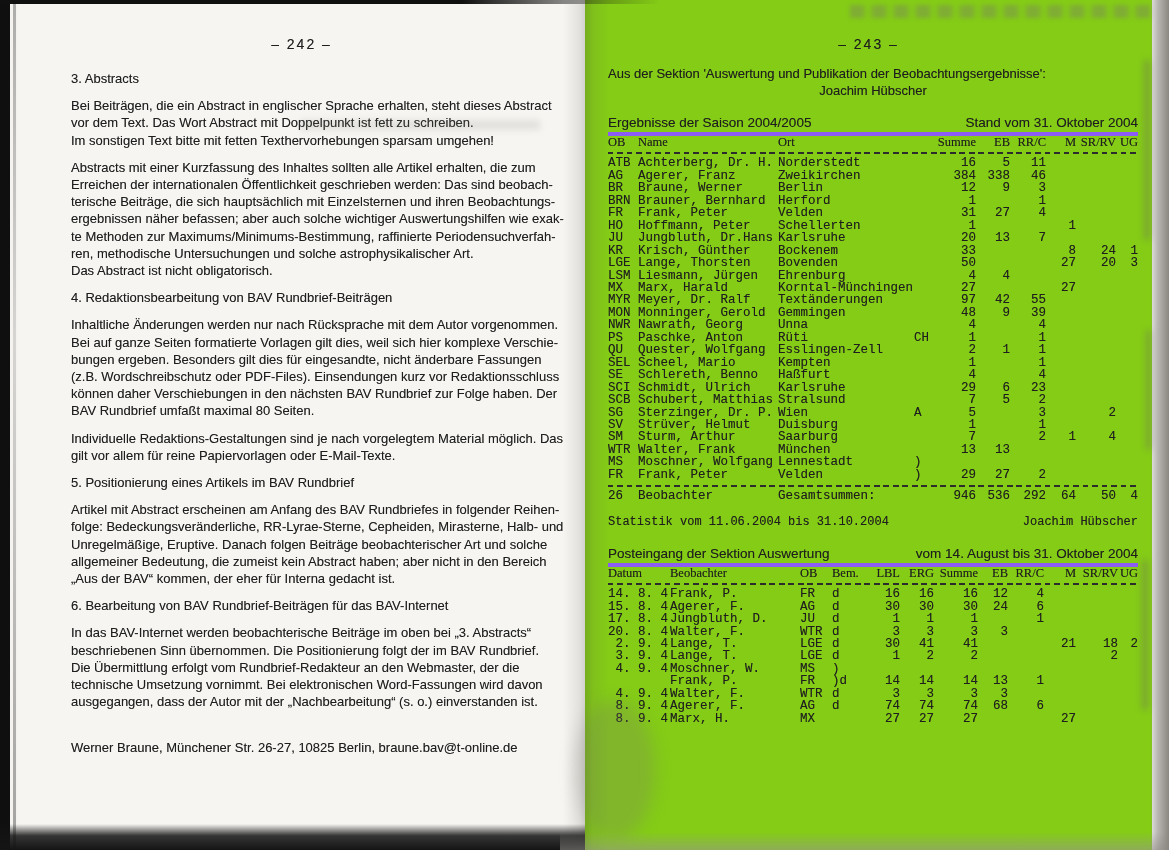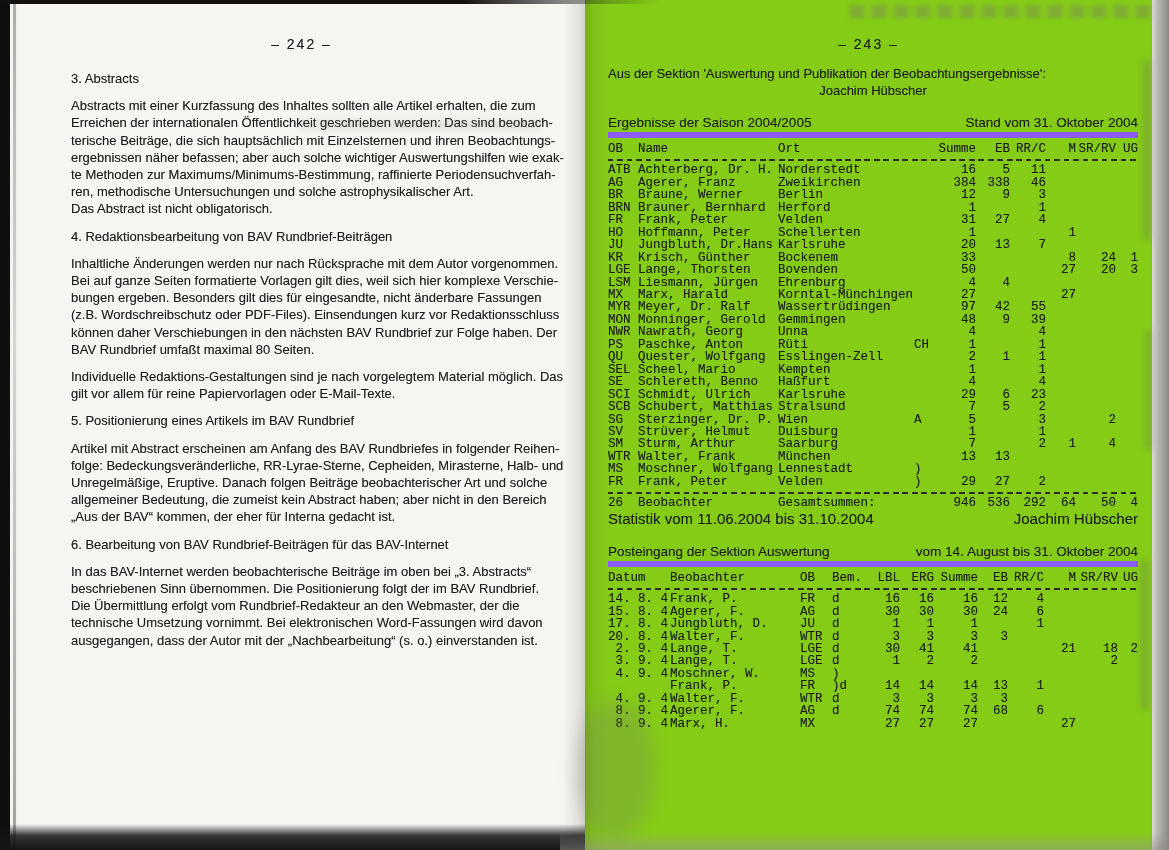--- a/index.html
+++ b/index.html
@@ -22,31 +22,31 @@
   .block{white-space:pre-line;margin:0 0 10px 16px;}
   .block.footer{margin-top:28px;}
 
   
   .rp-content{position:absolute;top:66px;left:23px;width:530px;}
   .intro{font-size:13px;line-height:16px;}
   .title{font-size:13.5px;font-weight:bold;text-align:center;margin-top:15px;}
   .author{font-size:13px;text-align:center;margin-top:1px;}
 
   .caption{display:flex;justify-content:space-between;font-size:13.5px;
-           border-bottom:6px solid #8b5cf6;padding-bottom:2px;margin-top:17px;}
-  .caption.noline{border-bottom:none;margin-top:0;padding-bottom:0;font-size:15px;}
+           border-bottom:4px solid #8b5cf6;padding-bottom:2px;margin-top:17px;}
+  .caption.noline{border-bottom:none;margin-top:12px;padding-bottom:0;font-size:12px;font-family:Liberation Mono, monospace;}
 
   .mono,.grid{font-family:"Liberation Mono",monospace;font-size:12.5px;}
   .grid .row{display:grid;line-height:12.45px;}
   .grid .row span{white-space:pre;overflow:visible;}
   .grid-results .row{grid-template-columns:30px 140px 136px 20px 42px 34px 36px 30px 40px 22px;}
   .grid-results .row span:nth-child(n+5){text-align:right;}
   .grid-inbox .row{grid-template-columns:62px 130px 32px 36px 32px 34px 44px 30px 36px 32px 42px 20px;}
   .grid-inbox .row span:nth-child(n+5){text-align:right;}
-  .grid.header{margin-top:5px;}
+  .grid.header{font-family:Liberation Serif, serif;}
 
   .dashed{height:2px;margin:4px 0 3px 0;width:530px;
           background:repeating-linear-gradient(90deg,#2c2c2c 0 5.5px,transparent 5.5px 9.5px);}
   .totals{margin-top:2px;}
 
   
   .art{position:absolute;pointer-events:none;}
   .edge-left{left:0;top:0;width:10px;height:850px;background:#0f0f0f;}
   .edge-left-line{left:13px;top:0;width:3px;height:850px;
       background:linear-gradient(180deg,rgba(40,40,40,.35),rgba(40,40,40,.15) 40%,rgba(40,40,40,.4));}
@@ -73,20 +73,23 @@
 </style>
 </head>
 <body>
 
 <div class="scan">
 
   <div class="page page-left">
     <div class="pageno">–  242  –</div>
     <div class="body-text">
         <div class="block heading">3. Abstracts</div>
+        <div class="block para">Bei Beiträgen, die ein Abstract in englischer Sprache erhalten, steht dieses Abstract
+vor dem Text. Das Wort Abstract mit Doppelpunkt ist fett zu schreiben.
+Im sonstigen Text bitte mit fetten Texthervorhebungen sparsam umgehen!</div>
         <div class="block para">Abstracts mit einer Kurzfassung des Inhaltes sollten alle Artikel erhalten, die zum
 Erreichen der internationalen Öffentlichkeit geschrieben werden: Das sind beobach-
 terische Beiträge, die sich hauptsächlich mit Einzelsternen und ihren Beobachtungs-
 ergebnissen näher befassen; aber auch solche wichtiger Auswertungshilfen wie exak-
 te Methoden zur Maximums/Minimums-Bestimmung, raffinierte Periodensuchverfah-
 ren, methodische Untersuchungen und solche astrophysikalischer Art.
 Das Abstract ist nicht obligatorisch.</div>
         <div class="block heading">4. Redaktionsbearbeitung von BAV Rundbrief-Beiträgen</div>
         <div class="block para">Inhaltliche Änderungen werden nur nach Rücksprache mit dem Autor vorgenommen.
 Bei auf ganze Seiten formatierte Vorlagen gilt dies, weil sich hier komplexe Verschie-
@@ -101,20 +104,21 @@
 folge: Bedeckungsveränderliche, RR-Lyrae-Sterne, Cepheiden, Mirasterne, Halb- und
 Unregelmäßige, Eruptive. Danach folgen Beiträge beobachterischer Art und solche
 allgemeiner Bedeutung, die zumeist kein Abstract haben;  aber nicht in den Bereich
 „Aus der BAV“ kommen, der eher für Interna gedacht ist.</div>
         <div class="block heading">6. Bearbeitung von BAV Rundbrief-Beiträgen für das BAV-Internet</div>
         <div class="block para">In das BAV-Internet werden beobachterische Beiträge im oben bei „3. Abstracts“
 beschriebenen Sinn übernommen. Die Positionierung folgt der im  BAV Rundbrief.
 Die Übermittlung erfolgt vom Rundbrief-Redakteur an den Webmaster, der die
 technische Umsetzung  vornimmt. Bei elektronischen Word-Fassungen wird davon
 ausgegangen, dass der Autor mit der „Nachbearbeitung“ (s. o.) einverstanden ist.</div>
+        <div class="block footer">Werner Braune, Münchener Str. 26-27, 10825 Berlin, braune.bav@t-online.de</div>
       </div>
   </div>
 
   <div class="page page-right">
     <div class="pageno">–  243  –</div>
     <div class="rp-content">
       <div class="intro">Aus der Sektion 'Auswertung und Publikation der Beobachtungsergebnisse':</div>
       <div class="author">Joachim Hübscher</div>
 
       <div class="caption">
@@ -265,21 +269,21 @@
             <span>27</span>
             <span></span>
             <span></span>
             <span>27</span>
             <span></span>
             <span></span>
           </div>
           <div class="row">
             <span>MYR</span>
             <span>Meyer, Dr. Ralf</span>
-            <span>Wassertrüdingen</span>
+            <span>Textänderungen</span>
             <span></span>
             <span>97</span>
             <span>42</span>
             <span>55</span>
             <span></span>
             <span></span>
             <span></span>
           </div>
           <div class="row">
             <span>MON</span>

